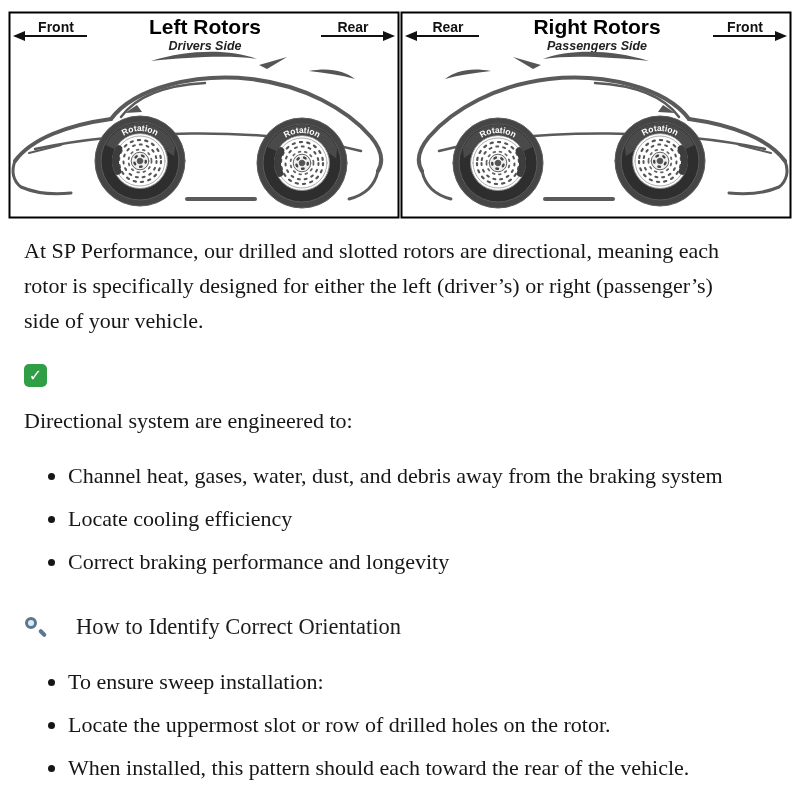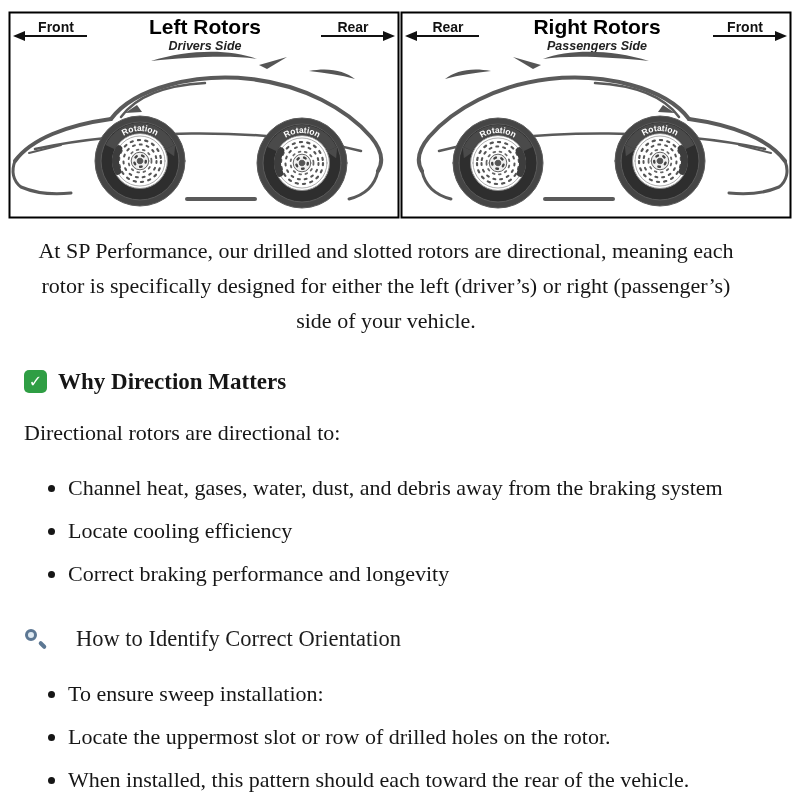--- a/index.html
+++ b/index.html
@@ -3,21 +3,21 @@
 <meta charset="utf-8">
 <style>
   * { margin:0; padding:0; box-sizing:border-box; }
   html,body { width:800px; height:800px; background:#ffffff; overflow:hidden; }
   body { font-family:"Liberation Serif", serif; color:#161616; }
 
   .diagram-wrap { padding:11px 8px 0 8px; }
   .diagram-wrap svg { display:block; }
 
   .content { padding:14px 28px 0 24px; font-size:22px; line-height:35px; }
-  .intro { max-width:724px;text-align:center; }
+  .intro { max-width:724px; }
 
   h2.section-heading {
     display:flex; align-items:center; gap:11px;
     font-size:23px; font-weight:bold; margin:26px 0 16px 0;
   }
   h3.section-heading-light {
     display:flex; align-items:center; gap:29px;
     font-size:22.5px; font-weight:normal; margin:30px 0 14px 0; color:#1c1c1c;
   }
 
@@ -141,24 +141,23 @@
     </g>
   </svg>
 </div>
 
 <div class="content">
 
   <p class="intro">At SP Performance, our drilled and slotted rotors are directional, meaning each rotor is specifically designed for either the left (driver’s) or right (passenger’s) side of your vehicle.</p>
 
   <h2 class="section-heading">
     <span class="check">✓</span>
-    <span>Why Direction Matters</span>
   </h2>
 
-  <p>Directional rotors are directional to:</p>
+  <p>Directional system are engineered to:</p>
 
   <ul class="bullets">
     <li>Channel heat, gases, water, dust, and debris away from the braking system</li>
     <li>Locate cooling efficiency</li>
     <li>Correct braking performance and longevity</li>
   </ul>
 
   <h3 class="section-heading-light">
     <span class="mag">
       <span class="mag-circle"></span>

